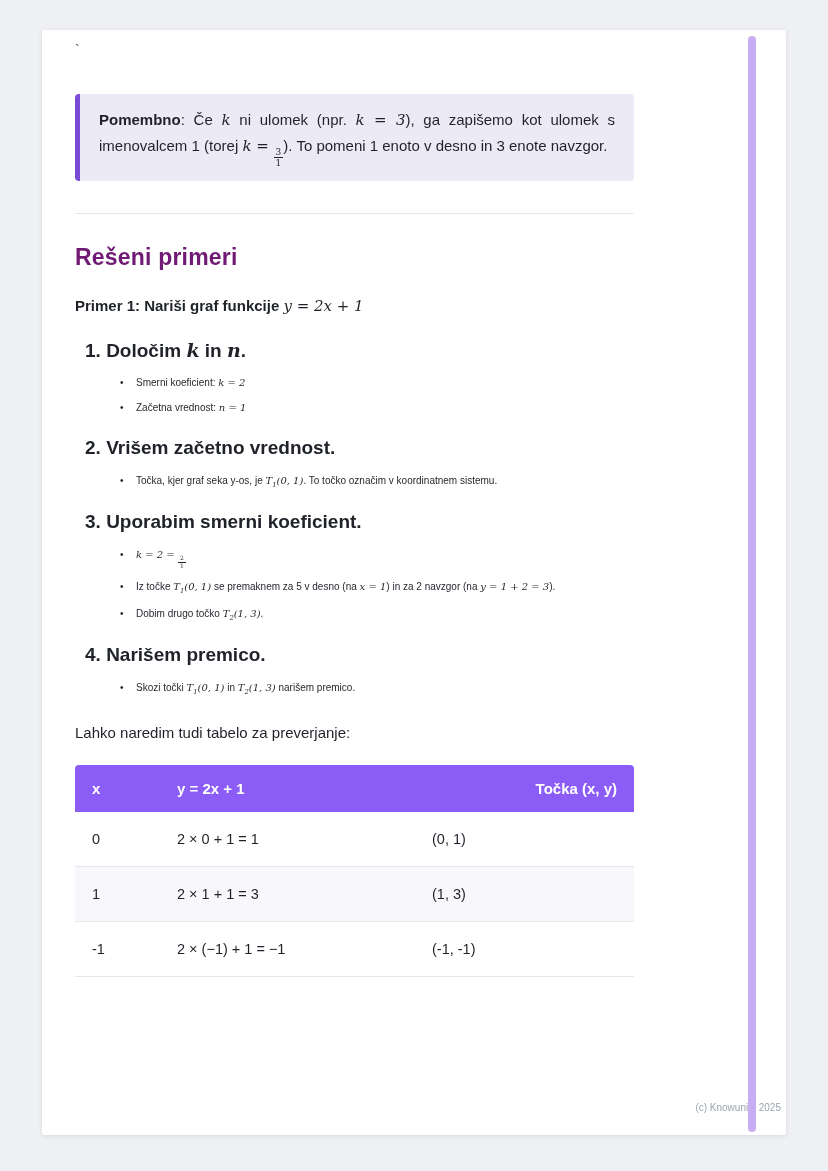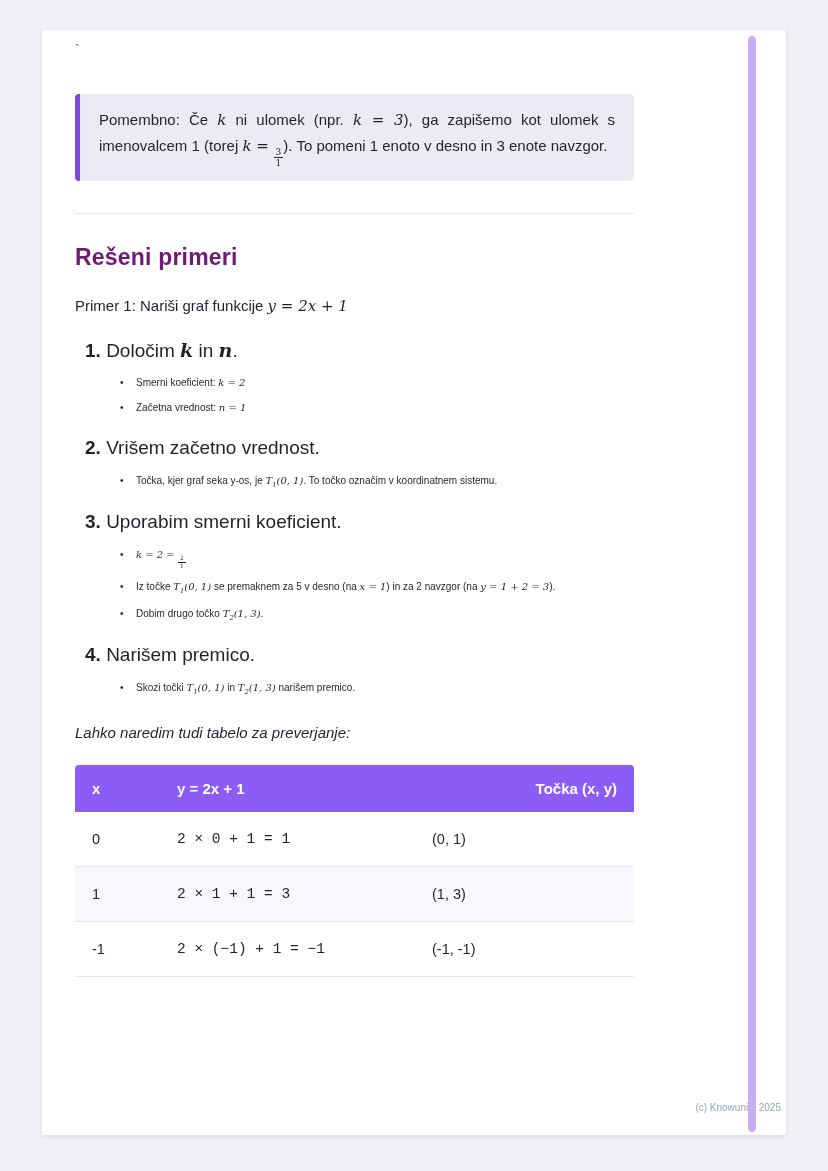--- a/index.html
+++ b/index.html
@@ -23,34 +23,34 @@
 
   .example-title { margin:24px 0 0; font-size:15px; line-height:1.5; }
 
   .steps { margin-top:8px; }
   .step-title { font-size:19px; font-weight:700; padding-left:10px; margin:18px 0 0; line-height:1.5; }
   .step-num { display:inline-block; min-width:15px; font-weight:700; }
   .bullets { margin-top:10px; }
   .bullet { position:relative; padding-left:61px; margin:9px 0; font-size:10px; line-height:1.58; }
   .bullet::before { content:"\2022"; position:absolute; left:45px; top:0; }
 
-  .note { margin:26px 0 0; font-style:italic; font-size:15px; }
+  .note { margin:26px 0 0; font-size:15px; }
 
   table.check-table { width:100%; border-collapse:collapse; margin-top:24px; }
   table.check-table th { background:#8b5cf6; color:#fff; text-align:left; font-size:15px;
                          font-weight:700; padding:15px 17px; }
   table.check-table th:first-child  { width:85px; border-radius:4px 0 0 0; }
   table.check-table th:nth-child(2) { width:255px; }
   table.check-table th:last-child   { border-radius:0 4px 0 0;text-align:right; }
   table.check-table td { padding:19px 17px; font-size:14.5px; border-bottom:1px solid #e6e7ea; background:#fff; }
   table.check-table tbody tr:nth-child(even) td { background:#f8f8fc; }
-  .math-cell { font-family:Liberation Mono, monospace; }
+  .math-cell { font-family:Liberation Sans, sans-serif; }
 
   .txt  { }
-  .bold { font-weight:400; }
+  .bold { font-weight:700; }
   .math { font-family:"DejaVu Serif","Liberation Serif",serif; font-style:italic; }
   sub.math { font-size:.68em; }
   .frac { display:inline-flex; flex-direction:column; align-items:center;
           font-family:"DejaVu Serif","Liberation Serif",serif; font-style:normal;
           font-size:.6em; line-height:1.15; vertical-align:-.4em; text-align:center; }
   .frac .num { padding:0 2px; }
   .frac .den { border-top:1px solid #1f2329; padding:0 2px; }
 
   .footer { position:absolute; right:5px; bottom:22px; font-size:10px; color:#9ca3af; z-index:1; }
   .scroll-strip { position:absolute; top:6px; left:706px; width:8px; height:1096px;

